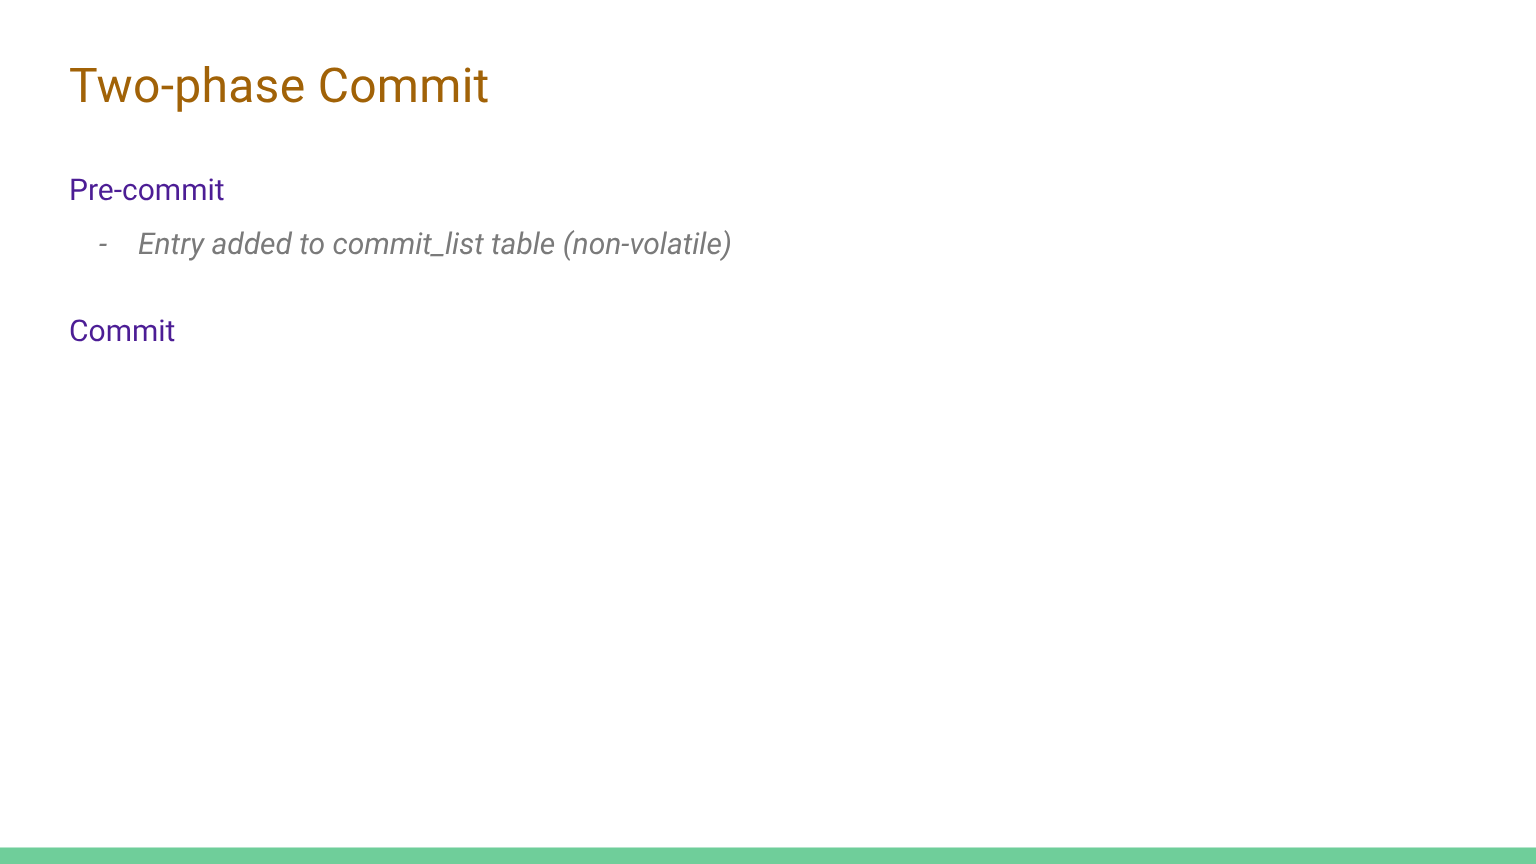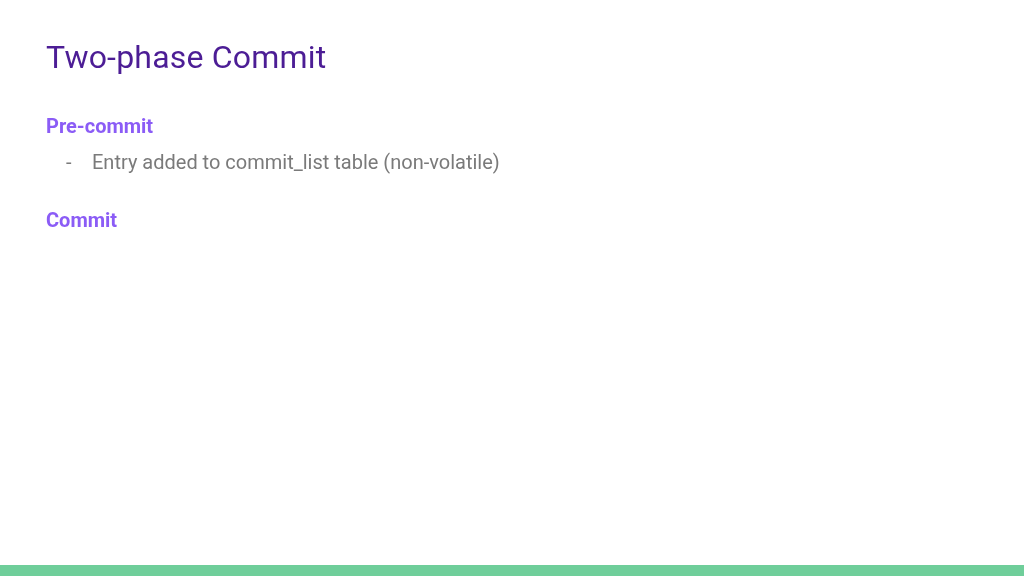--- a/index.html
+++ b/index.html
@@ -15,42 +15,43 @@
       position: relative;
       overflow: hidden;
     }
     .slide {
       padding: 38px 46px;
       height: 100%;
     }
     .title {
       font-size: 32px;
       font-weight: 400;
-      color: #4c1d95;
+      color: #a16207;
       margin-bottom: 38px;
       letter-spacing: 0.2px;
     }
     .section-label {
       font-size: 20px;
-      color: #8b5cf6;
-      font-weight: 700;
+      color: #4c1d95;
+      font-weight: 400;
       margin-bottom: 8px;
     }
     .bullet-list {
       list-style: none;
       margin-bottom: 30px;
     }
     .bullet-item {
       font-size: 20px;
       color: #7a7a7a;
       font-weight: 400;
       line-height: 1.6;
       padding-left: 46px;
       position: relative;
       margin-bottom: 2px;
+      font-style: italic;
     }
     .bullet-item::before {
       content: "-";
       position: absolute;
       left: 20px;
     }
     .bottom-bar {
       position: absolute;
       bottom: 0;
       left: 0;

